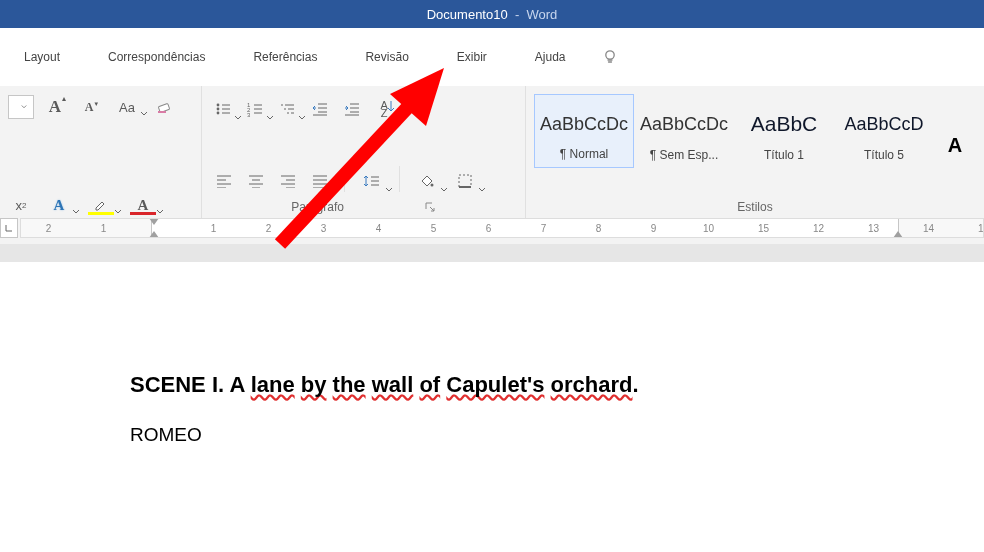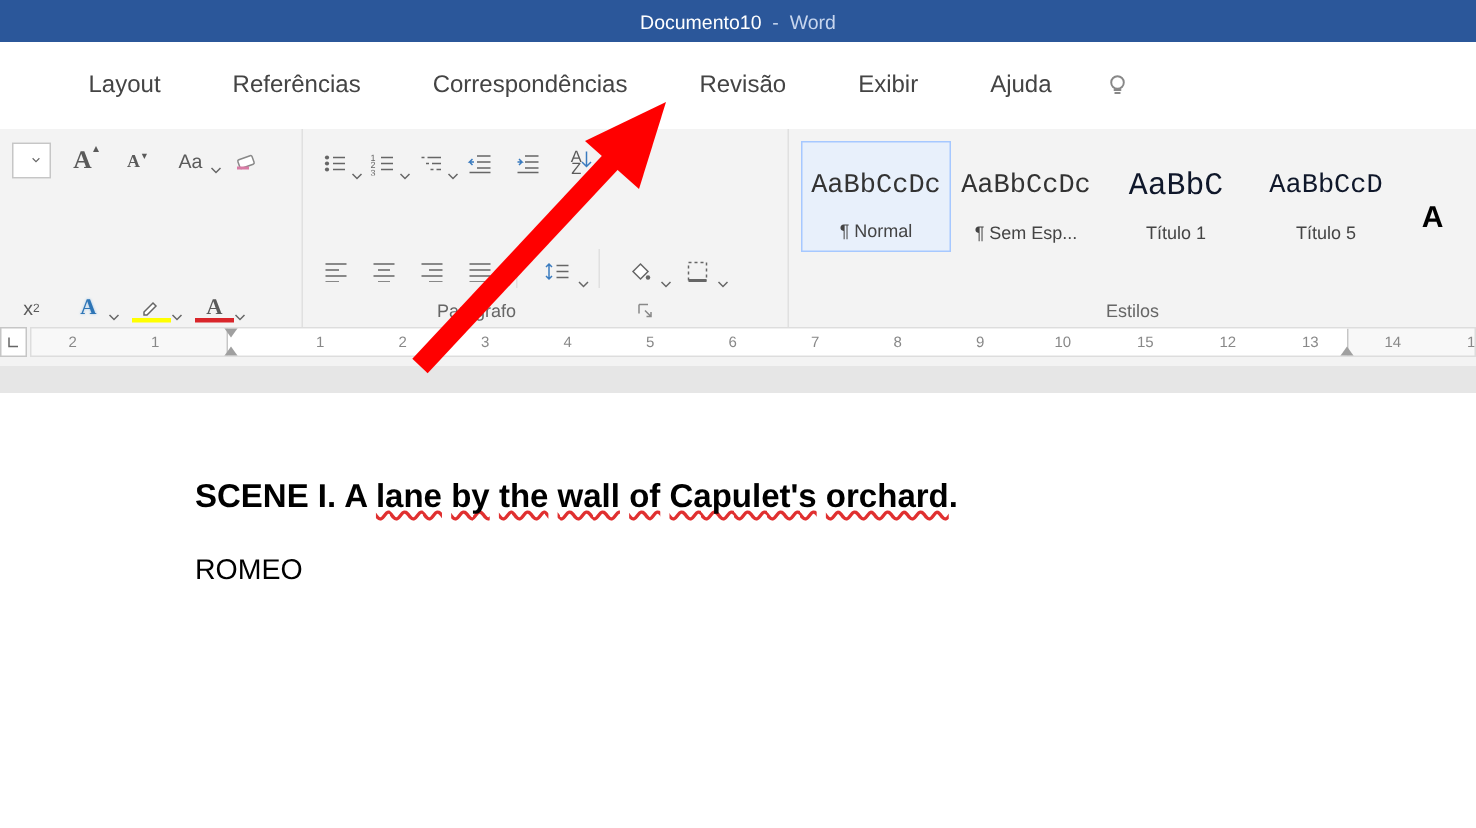--- a/index.html
+++ b/index.html
@@ -1,21 +1,21 @@
 <!DOCTYPE html>
 <html><head>
 <meta charset="utf-8">
 <style>
   * { margin: 0; padding: 0; box-sizing: border-box; font-family: "Segoe UI", Tahoma, sans-serif; }
   body { width: 984px; height: 552px; overflow: hidden; background: #fff; position: relative; }
 
   .title-bar { background: #2b579a; color: #fff; height: 28px; display: flex; align-items: center; justify-content: center; font-size: 13px; }
   .title-muted { color: #c7d6ee; }
 
-  .tabs { background: #fff; height: 58px; display: flex; align-items: center; font-size: 16px; color: #444; border-bottom: 0; padding-left: 35px; }
+  .tabs { background: #fff; height: 58px; display: flex; align-items: center; font-size: 12px; color: #444; border-bottom: 0; }
   .tab { padding: 0 24px; cursor: pointer; }
   .tell-me { display: flex; align-items: center; gap: 8px; padding: 0 12px; color: #888; flex: 1; white-space: nowrap; overflow: hidden; }
   .tell-me svg { flex: 0 0 auto; }
 
   .ribbon { background: #f3f3f3; height: 132px; display: flex; }
   .group { border-right: 1px solid #e0e0e0; display: flex; flex-direction: column; padding: 4px 8px 0 8px; }
   .group-body { flex: 1; display: flex; flex-direction: column; justify-content: space-between; padding-top: 4px; }
   .group-label { font-size: 12px; color: #666; text-align: center; height: 22px; line-height: 20px; display: flex; justify-content: center; align-items: center; gap: 80px; }
   .dlg { width: 12px; height: 12px; display: inline-block; }
   .dlg svg { display: block; }
@@ -29,39 +29,39 @@
   .fallback-A { font-family: "Times New Roman", serif; font-weight: bold; font-size: 15px; }
 
   
   .pg-row { display: flex; gap: 4px; }
   .pg-row .btn { width: 28px; height: 30px; }
 
   
   .styles-body { display: flex; gap: 0; }
   .style-item { width: 100px; height: 74px; display: flex; flex-direction: column; align-items: center; justify-content: space-between; cursor: pointer; padding: 6px 0; }
   .style-item.selected { border: 1px solid #a6c8ff; background: #e8f0fb; }
-  .style-preview { font-family: Liberation Mono, monospace; font-size: 18px; color: #333; flex: 1; display: flex; align-items: center; }
+  .style-preview { font-family: Liberation Sans, sans-serif; font-size: 18px; color: #333; flex: 1; display: flex; align-items: center; }
   .style-preview.heading { color: #0f172a; }
   .style-name { font-size: 12px; color: #444; white-space: nowrap; }
   .style-last { width: 42px; display:flex; align-items:center; justify-content:center; font-family:"Times New Roman",serif; font-size:20px; font-weight:bold;}
 
   
   .ruler-shell { height: 26px; background: #f3f3f3; display: flex; align-items: flex-start; }
   .ruler-corner { width: 18px; height: 20px; border: 1px solid #c6c6c6; background: #fff; margin-right: 2px; display:flex; align-items:center; justify-content:center; }
   .ruler { flex: 1; height: 20px; background: #f8f8f8; border: 1px solid #ddd; position: relative; overflow:hidden; font-size:10px; color:#888; }
   .ruler-white { position:absolute; top:0; bottom:0; left:130px; right:84px; background:#fff; border-left:1px solid #c6c6c6; border-right:1px solid #c6c6c6;}
   .rmarks { position:absolute; top:0; left:0; right:0; bottom:0; display:flex; }
   .rcell { flex:0 0 55px; border-right:0; position:relative; display:flex; align-items:center; justify-content:center;}
   .indent-top{position:absolute;left:128px;top:-1px;width:0;height:0;border-left:5px solid transparent;border-right:5px solid transparent;border-top:7px solid #a0a0a0;}
   .indent-bot{position:absolute;left:128px;bottom:-1px;width:0;height:0;border-left:5px solid transparent;border-right:5px solid transparent;border-bottom:7px solid #a0a0a0;}
   .indent-right{position:absolute;right:80px;bottom:-1px;width:0;height:0;border-left:5px solid transparent;border-right:5px solid transparent;border-bottom:7px solid #a0a0a0;}
 
   
   .doc-bg { background: #e6e6e6; height: 18px; }
-  .doc-area { background: #fff; padding: 56px 0 0 130px; font-family: "Times New Roman", Georgia, serif; color: #000; }
+  .doc-area { background: #fff; padding: 110px 0 0 130px; font-family: "Times New Roman", Georgia, serif; color: #000; }
   .doc-h { font-size: 22px; font-weight: bold; margin-bottom: 26px;}
   .doc-l2 { font-size: 19px; font-style: italic; margin-bottom: 18px;}
   .doc-l3 { font-size: 19px; }
   .sp-err { text-decoration: underline wavy #e03030; text-decoration-skip-ink: none; }
 
   
   .arrow { position: absolute; left: 270px; top: 64px; pointer-events: none; }
 
   .caret svg, .btn svg { display:block; }
   .sep { width:1px; height:56px; background:#e0e0e0; margin:0 6px;}
@@ -70,22 +70,22 @@
 <body>
 
 <div class="title-bar">
   <span>Documento10</span>
   <span class="title-muted">&nbsp;&nbsp;-&nbsp;&nbsp;</span>
   <span class="title-muted">Word</span>
 </div>
 
 <div class="tabs">
   <div class="tab">Layout</div>
+  <div class="tab">Correspondências</div>
   <div class="tab">Referências</div>
-  <div class="tab">Correspondências</div>
   <div class="tab">Revisão</div>
   <div class="tab">Exibir</div>
   <div class="tab">Ajuda</div>
   <div class="tell-me">
     <svg width="16" height="16" viewBox="0 0 16 16">
         <circle cx="8" cy="6" r="4.2" fill="none" stroke="#888" stroke-width="1.3"></circle>
         <path d="M6 11h4M6.5 13h3" stroke="#888" stroke-width="1.3" fill="none" stroke-linecap="round"></path>
       </svg>
   </div>
 </div>

